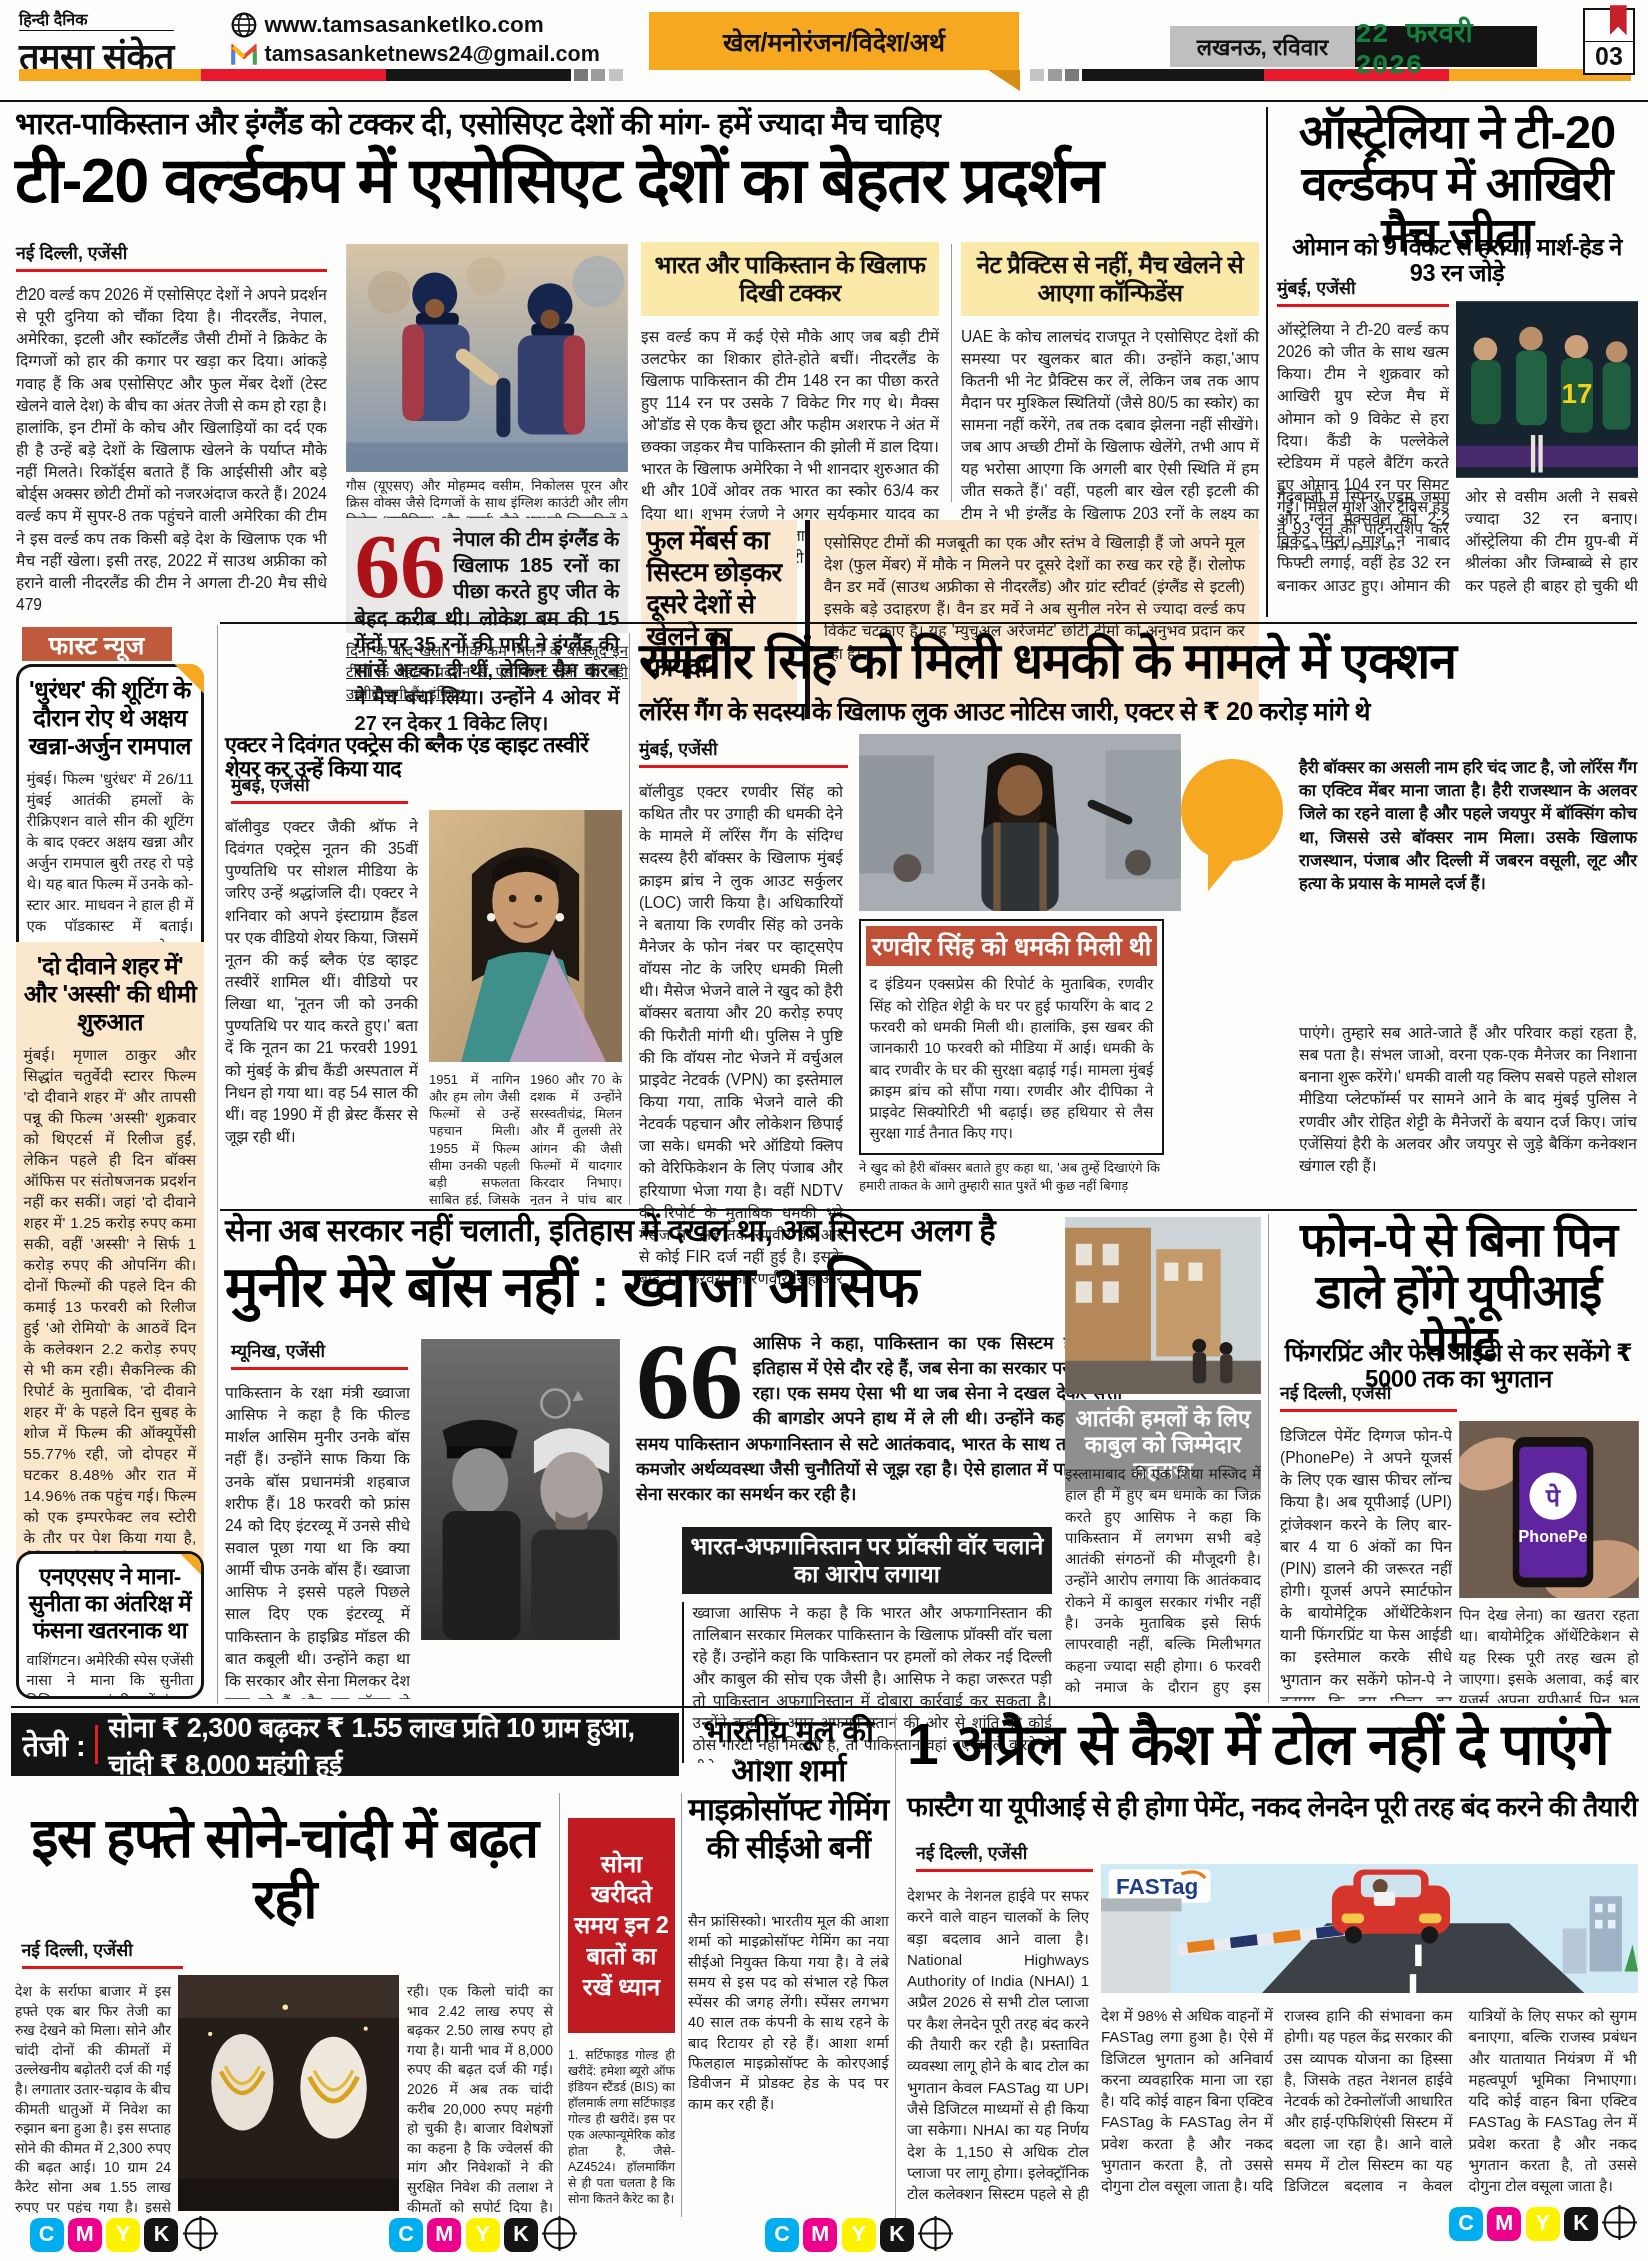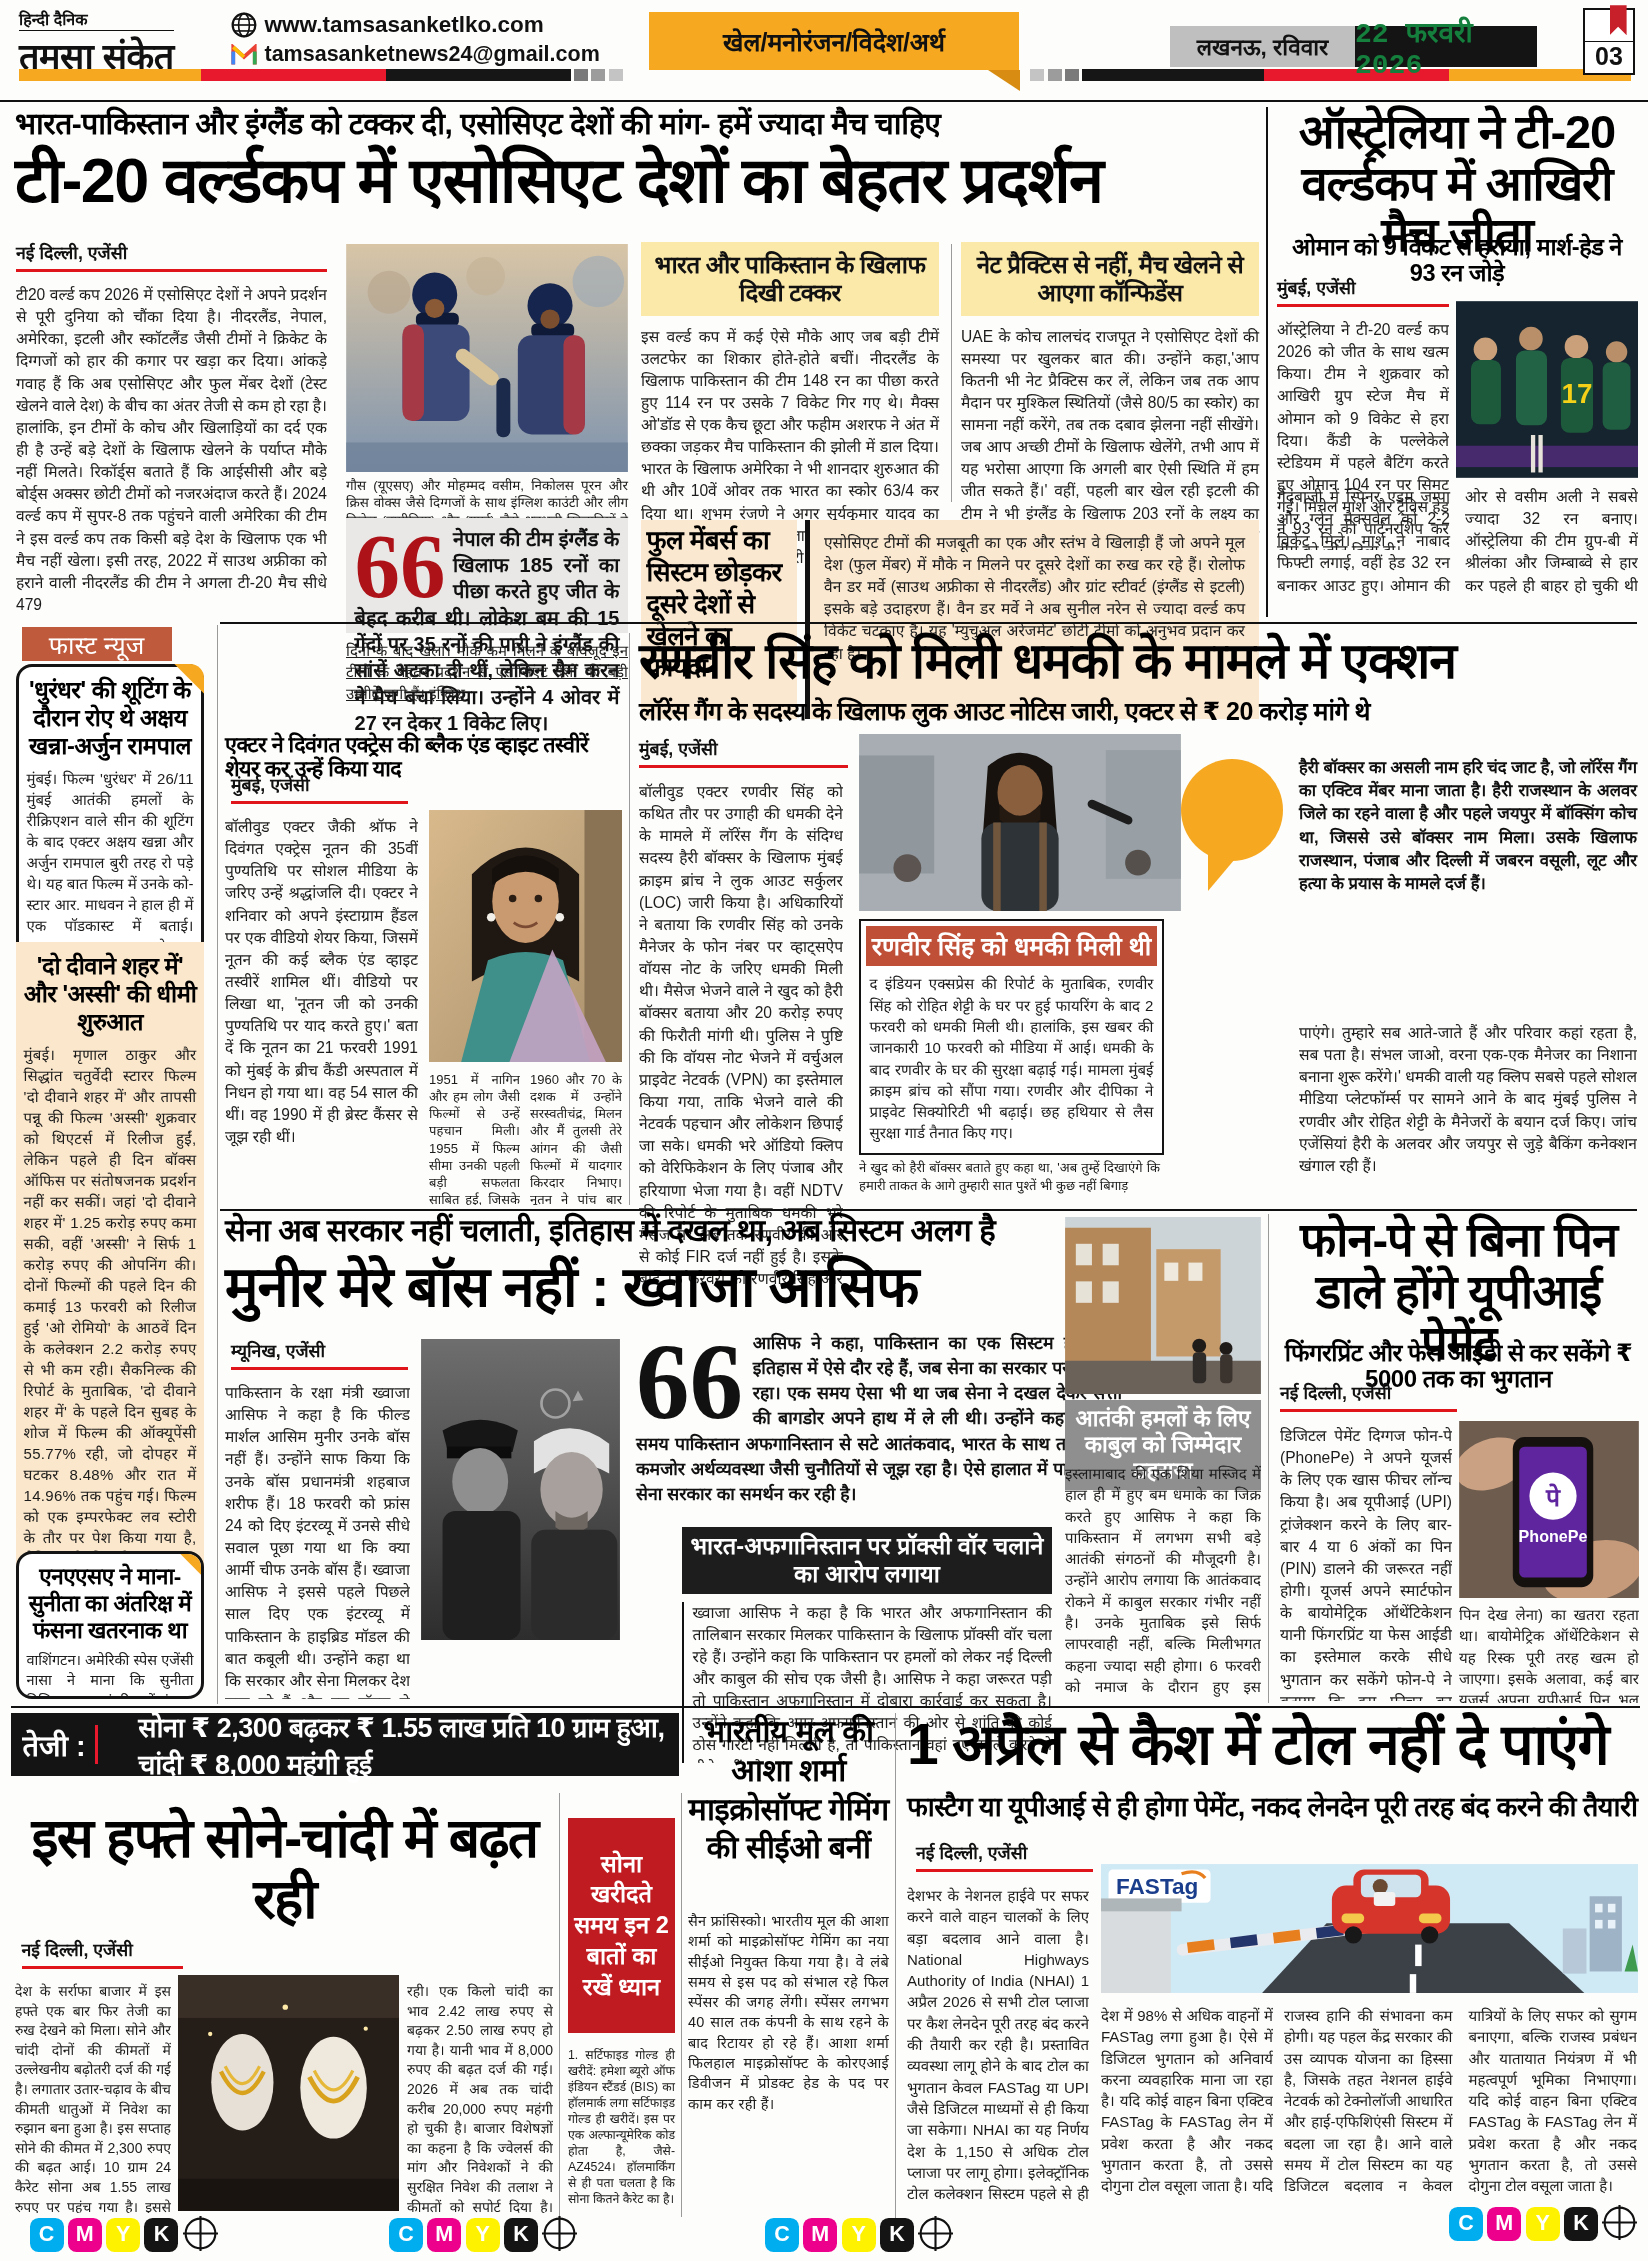--- a/index.html
+++ b/index.html
@@ -185,21 +185,21 @@
         <rect x="154" y="250" width="8" height="70" fill="#e8e3da"></rect>
     </svg>
   </div>
   <div class="abs body-text" style="left:1277px;top:486px;width:361px;height:131px;overflow:hidden;column-count:2;column-gap:15px;">गेंदबाजी में स्पिनर एडम जम्पा और ग्लेन मैक्सवेल को 2-2 विकेट मिले। मार्श ने नाबाद फिफ्टी लगाई, वहीं हेड 32 रन बनाकर आउट हुए। ओमान की ओर से वसीम अली ने सबसे ज्यादा 32 रन बनाए। ऑस्ट्रेलिया की टीम ग्रुप-बी में श्रीलंका और जिम्बाब्वे से हार कर पहले ही बाहर हो चुकी थी और ओमान पर यह जीत अगले राउंड में पहुंचने के लिए काफी नहीं थी। टीम 2009 के बाद पहली बार सुपर स्टेज में जगह नहीं बना पाई। मार्श ने 32 रन बनाकर आउट हुए मिचेल मार्श के साथ 93 रन की ओपनिंग पार्टनरशिप कर टीम को आसान जीत दिलाई। मैच के बाद ऑस्ट्रेलियाई कप्तान ने कहा कि टीम 2009 के बाद पहली बार ग्रुप स्टेज से बाहर हुई है और यह नतीजे निराशाजनक हैं। इस जीत के साथ ऑस्ट्रेलिया ने अभियान का अंत 4 अंकों के साथ किया।</div>
 
   <div class="abs hrb" style="left:220px;top:622px;width:1417px;height:1.6px;"></div>
 
   <div class="abs vr" style="left:217px;top:625px;height:1079px;"></div>
 
   <div class="abs" style="left:21.5px;top:627px;width:150px;height:34px;background:#BF5A3C;display:flex;align-items:center;justify-content:center;">
-    <span style="color:#fff;font-weight:normal;font-size:25px;">फास्ट न्यूज</span>
+    <span style="color:#fff;font-weight:bold;font-size:25px;">फास्ट न्यूज</span>
   </div>
 
   <div class="abs" style="left:16px;top:664px;width:188px;border:3.2px solid #141414;border-radius:16px;background:#fff;padding:8.6px 7.5px;box-sizing:border-box;">
     <div style="position:absolute;right:-3.2px;top:-3.2px;width:30px;height:30px;background:#F6A821;clip-path:polygon(100% 0,0 0,100% 100%);border-top-right-radius:14px;"></div>
     <div class="hl" style="font-size:23.6px;text-align:center;line-height:1.2;">'धुरंधर' की शूटिंग के दौरान रोए थे अक्षय खन्ना-अर्जुन रामपाल</div>
     <div class="small-text" style="margin-top:7.5px;font-size:15px;">मुंबई। फिल्म 'धुरंधर' में 26/11 मुंबई आतंकी हमलों के रीक्रिएशन वाले सीन की शूटिंग के बाद एक्टर अक्षय खन्ना और अर्जुन रामपाल बुरी तरह रो पड़े थे। यह बात फिल्म में उनके को-स्टार आर. माधवन ने हाल ही में एक पॉडकास्ट में बताई। दरअसल, आर. माधवन ने हाल ही में सोनिया शेनॉय के साथ पॉडकास्ट में कहा कि जब वह सीन फिल्माया जा रहा था।</div>
   </div>
 
   <div class="abs" style="left:16px;top:942px;width:188px;background:#FBE7CB;padding:9.7px 7.5px;box-sizing:border-box;">
     <div class="hl" style="font-size:23.6px;text-align:center;line-height:1.2;">'दो दीवाने शहर में' और 'अस्सी' की धीमी शुरुआत</div>
@@ -368,21 +368,21 @@
       <rect x="112" y="48" width="126" height="244" rx="10" fill="#5f259f"></rect>
       <circle cx="175" cy="140" r="44" fill="#ffffff"></circle>
       <text x="175" y="158" font-size="46" font-weight="bold" fill="#5f259f" text-anchor="middle">पे</text>
       <text x="175" y="225" font-size="30" font-weight="bold" fill="#ffffff" text-anchor="middle">PhonePe</text>
     </svg>
   </div>
   <div class="abs body-text" style="left:1459px;top:1604px;width:180px;height:99px;overflow:hidden;font-size:15px;">पिन देख लेना) का खतरा रहता था। बायोमेट्रिक ऑथेंटिकेशन से यह रिस्क पूरी तरह खत्म हो जाएगा। इसके अलावा, कई बार यूजर्स अपना यूपीआई पिन भूल जाते हैं या गलत टाइप कर देते हैं, जिससे ट्रांजेक्शन फेल हो जाता है। इस 'वन-टच' पेमेंट फीचर के लिए एक सिक्योरिटी लेयर भी रखी गई है। बायोमेट्रिक के जरिए 5,000 रुपए तक के ट्रांजेक्शन किए जा सकेंगे। वहीं 5,000 से ज्यादा होने पर ही, यह सिस्टम पहले की तरह यूपीआई पिन मांगेगा।</div>
 
   <div class="abs hrb" style="left:10.7px;top:1706px;width:1629px;height:2.1px;"></div>
 
-  <div class="abs" style="left:10.7px;top:1713px;width:668px;height:63px;background:#141414;display:flex;align-items:center;padding:0 11.8px;box-sizing:border-box;gap:30px;">
+  <div class="abs" style="left:10.7px;top:1713px;width:668px;height:63px;background:#141414;display:flex;align-items:center;padding:0 11.8px;box-sizing:border-box;">
     <span style="color:#fff;font-weight:bold;font-size:29px;border-right:3.2px solid #E8192C;padding-right:9.7px;margin-right:9.7px;white-space:nowrap;">तेजी :</span>
     <span style="color:#fff;font-weight:bold;font-size:27px;letter-spacing:-0.5px;">सोना ₹ 2,300 बढ़कर ₹ 1.55 लाख प्रति 10 ग्राम हुआ, चांदी ₹ 8,000 महंगी हुई</span>
   </div>
 
   <div class="abs hl" style="left:16px;top:1808px;width:537px;font-size:55px;text-align:center;letter-spacing:-1.6px;">इस हफ्ते सोने-चांदी में बढ़त रही</div>
   <div class="abs" style="left:21.5px;top:1937px;width:161px;">
     <div class="byline-wrap"><span class="byline">नई दिल्ली, एजेंसी</span></div>
   </div>
   <div class="abs small-text" style="left:15px;top:1982px;width:156px;height:231px;overflow:hidden;font-size:14px;">देश के सर्राफा बाजार में इस हफ्ते एक बार फिर तेजी का रुख देखने को मिला। सोने और चांदी दोनों की कीमतों में उल्लेखनीय बढ़ोतरी दर्ज की गई है। लगातार उतार-चढ़ाव के बीच कीमती ध‍ातुओं में निवेश का रुझान बना हुआ है। इस सप्ताह सोने की कीमत में 2,300 रुपए की बढ़त आई। 10 ग्राम 24 कैरेट सोना अब 1.55 लाख रुपए पर पहुंच गया है। इससे पहले 13 फरवरी, शुक्रवार को इसका भाव 1.53 लाख रुपए था। साल 2026 की शुरुआत से अब तक सोना करीब 20,000 रुपए महंगा हो चुका है। वहीं निवेशकों की सुरक्षित निवेश की तलाश में चांदी के भाव में भी मजबूती बनी रही। इस हफ्ते चांदी की कीमतों में भी इस हफ्ते जबरदस्त तेजी</div>
 

